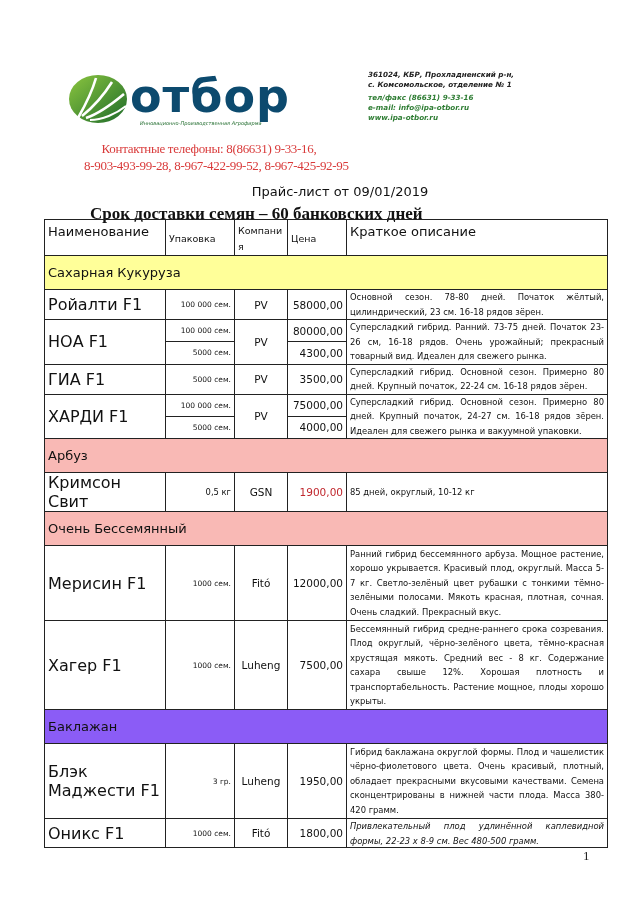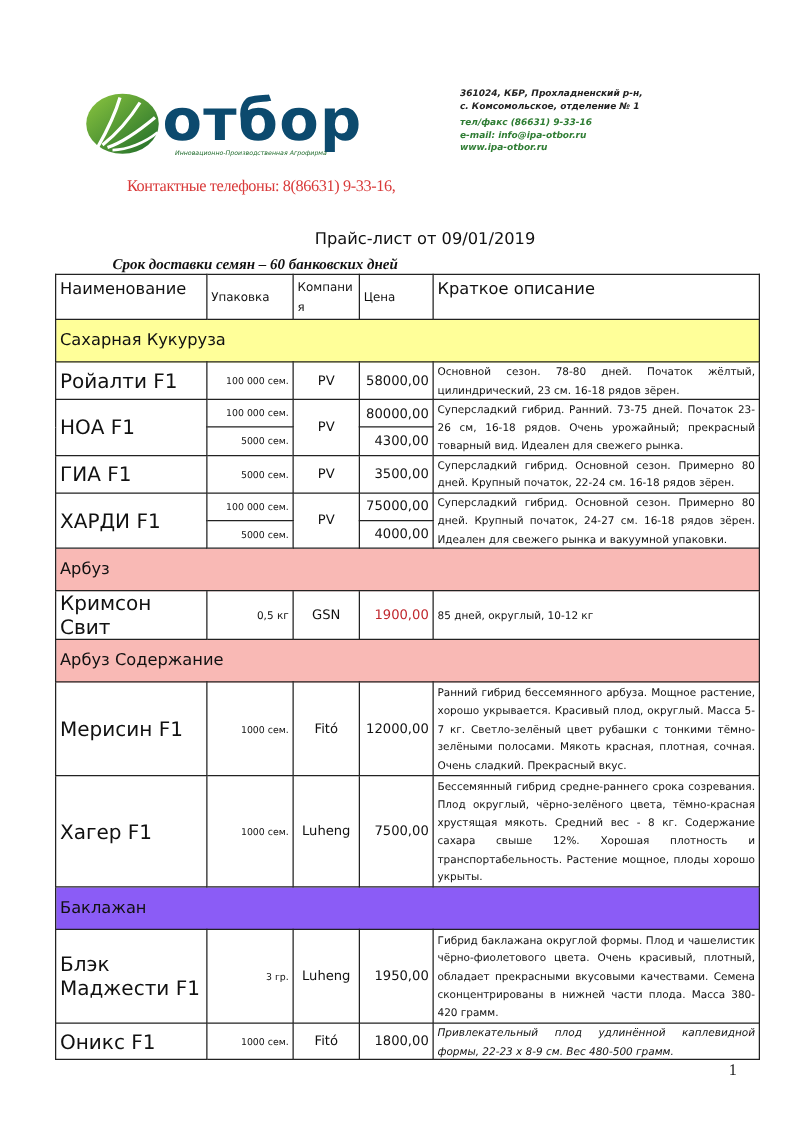--- a/index.html
+++ b/index.html
@@ -11,21 +11,21 @@
   .logo-tag { position: absolute; left: 72px; top: 48px; font-size: 5px; font-style: italic; color: #1f6b2c; white-space: nowrap; }
 
   .contacts { position: absolute; left: 84px; top: 140px; width: 250px; font-family: "Liberation Serif", serif; color: #d93a3a; font-size: 13px; line-height: 17px; text-align: center; letter-spacing: -0.3px; }
   .contacts div { white-space: nowrap; }
 
   .address { position: absolute; left: 368px; top: 70px; font-family: "DejaVu Sans", sans-serif; font-style: italic; font-weight: bold; font-size: 7.2px; line-height: 10px; }
   .address .dark { color: #222; }
   .address .green { color: #2f7d34; }
 
   .title { position: absolute; left: 0; width: 572px; top: 184px; text-align: center; padding-left: 108px; box-sizing: border-box; font-size: 13px; color: #111; }
-  .delivery { position: absolute; left: 90px; top: 204px; font-family: "Liberation Serif", serif; font-weight: bold; font-size: 12px; color: #111; font-style: italic; }
+  .delivery { position: absolute; left: 90px; top: 204px; font-family: "Liberation Serif", serif; font-weight: bold; font-size: 17px; color: #111; }
 
   table.price { position: absolute; left: 44px; top: 219px; width: 563px; border-collapse: collapse; table-layout: fixed; }
   table.price td, table.price th { border: 1px solid #222; padding: 0 3px; vertical-align: middle; font-weight: normal; }
   col.c1 { width: 121px; } col.c2 { width: 69px; } col.c3 { width: 53px; } col.c4 { width: 59px; } col.c5 { width: 261px; }
 
   .hdr th { height: 31px; text-align: left; vertical-align: top; }
   .hdr .big { font-size: 13px; padding-top: 4px; vertical-align: top; }
   .hdr .small { font-size: 9.5px; padding-top: 2px; line-height: 16px; }
 
   .cat td { height: 33px; font-size: 13px; padding-left: 5px; }
@@ -61,20 +61,21 @@
     <path d="M14 42 C 24 34, 34 24, 44 8" stroke="#fff" stroke-width="2.6" fill="none"></path>
     <path d="M18 44 C 30 40, 44 30, 56 20" stroke="#fff" stroke-width="2.6" fill="none"></path>
     <path d="M22 46 C 34 46, 48 40, 58 32" stroke="#fff" stroke-width="2.2" fill="none"></path>
   </svg>
   <div class="logo-word">отбор</div>
   <div class="logo-tag">Инновационно-Производственная Агрофирма</div>
 </div>
 
 <div class="contacts">
   <div>Контактные телефоны: 8(86631) 9-33-16,</div>
+  <div>8-903-493-99-28, 8-967-422-99-52, 8-967-425-92-95</div>
 </div>
 
 <div class="address">
   <div class="dark">361024, КБР, Прохладненский р-н,</div>
   <div class="dark">с. Комсомольское, отделение № 1</div>
   <div class="green" style="margin-top:3px">тел/факс (86631) 9-33-16</div>
   <div class="green">e-mail: info@ipa-otbor.ru</div>
   <div class="green">www.ipa-otbor.ru</div>
 </div>
 
@@ -143,21 +144,21 @@
   </tr>
   <tr>
     <td class="name" style="height:17px">Кримсон Свит</td>
     <td class="pack" style="font-size:8.4px">0,5 кг</td>
     <td class="comp">GSN</td>
     <td class="price-v red">1900,00</td>
     <td class="desc">85 дней, округлый, 10-12 кг</td>
   </tr>
 
   <tr class="cat pink">
-    <td colspan="5">Арбуз Содержание</td>
+    <td colspan="5">Очень Бессемянный</td>
   </tr>
   <tr>
     <td class="name" style="height:74px">Мерисин F1</td>
     <td class="pack">1000 сем.</td>
     <td class="comp">Fitó</td>
     <td class="price-v">12000,00</td>
     <td class="desc">Ранний гибрид бессемянного арбуза. Мощное растение, хорошо укрывается. Красивый плод, округлый. Масса 5-7 кг. Светло-зелёный цвет рубашки с тонкими тёмно-зелёными полосами. Мякоть красная, плотная, сочная. Очень сладкий. Прекрасный вкус.</td>
   </tr>
   <tr>
     <td class="name" style="height:88px">Хагер F1</td>

